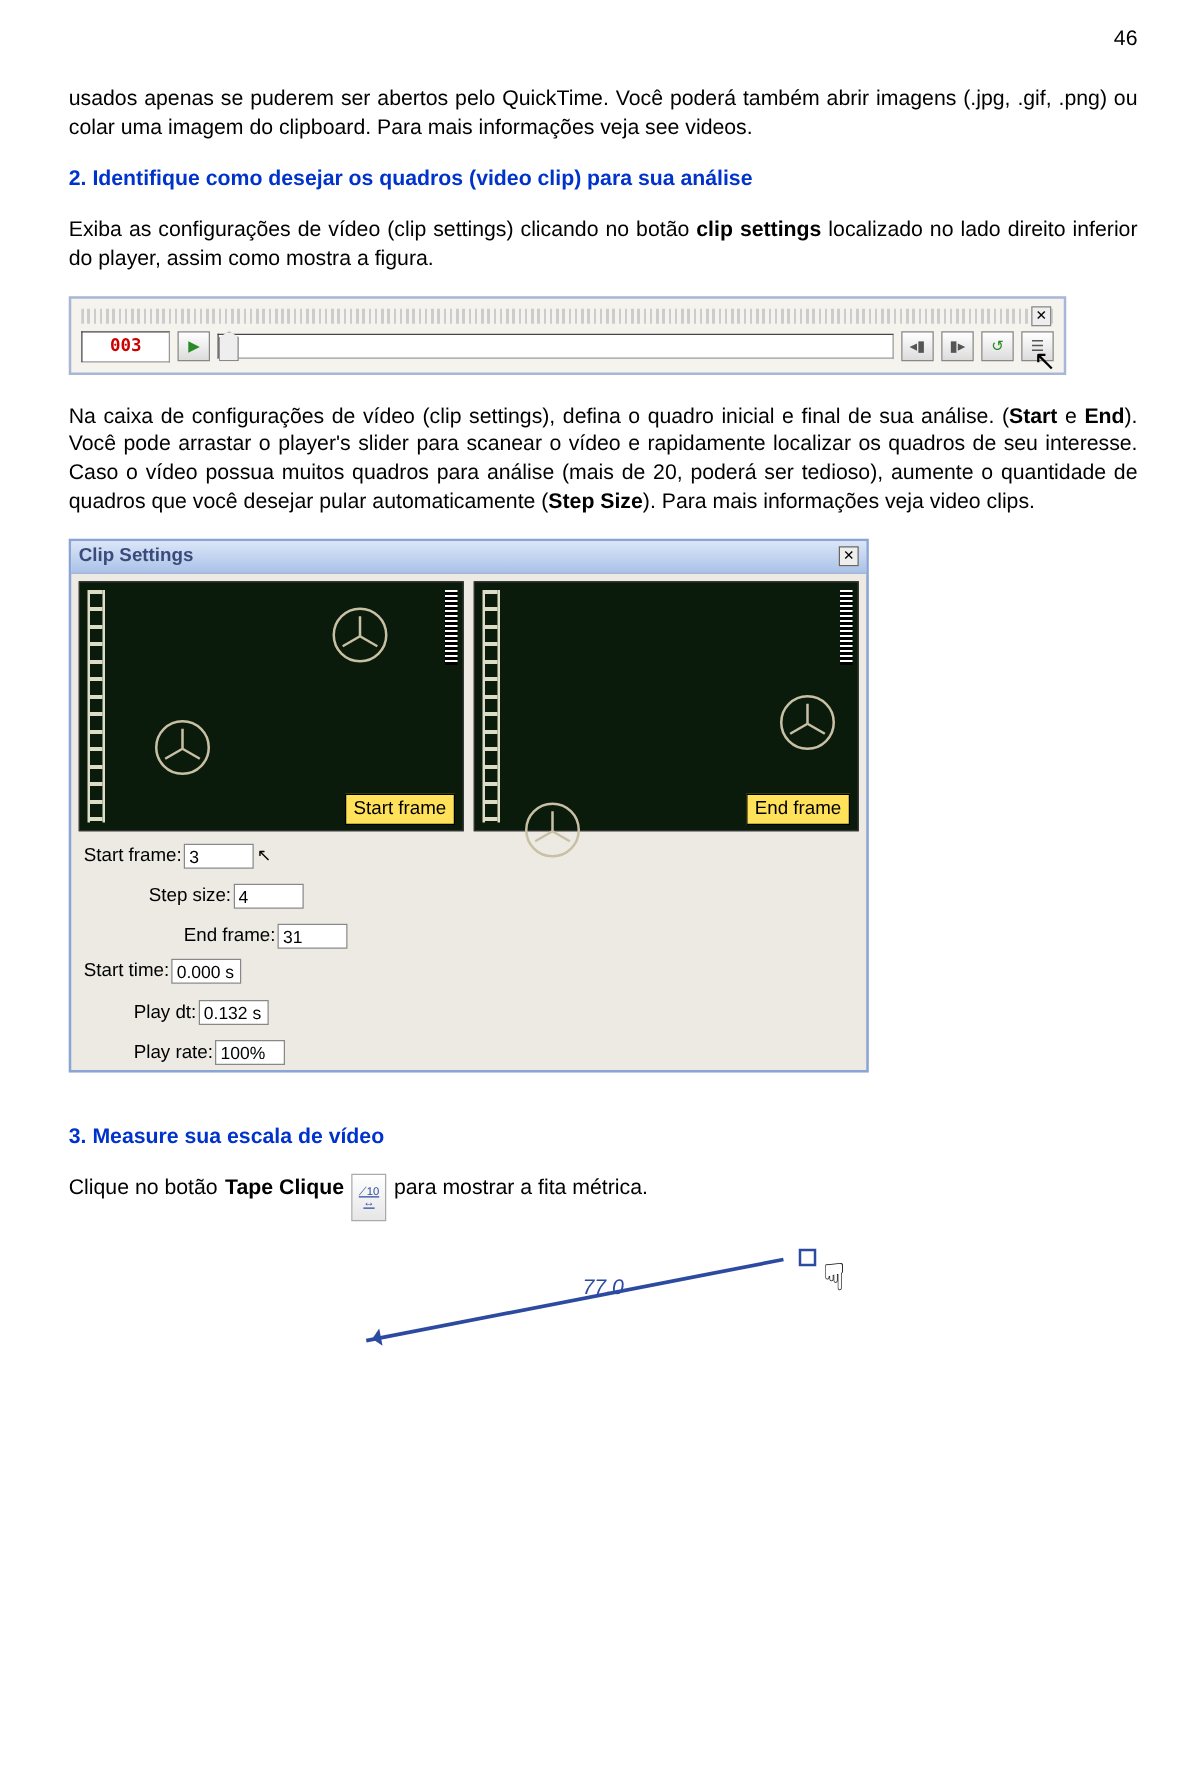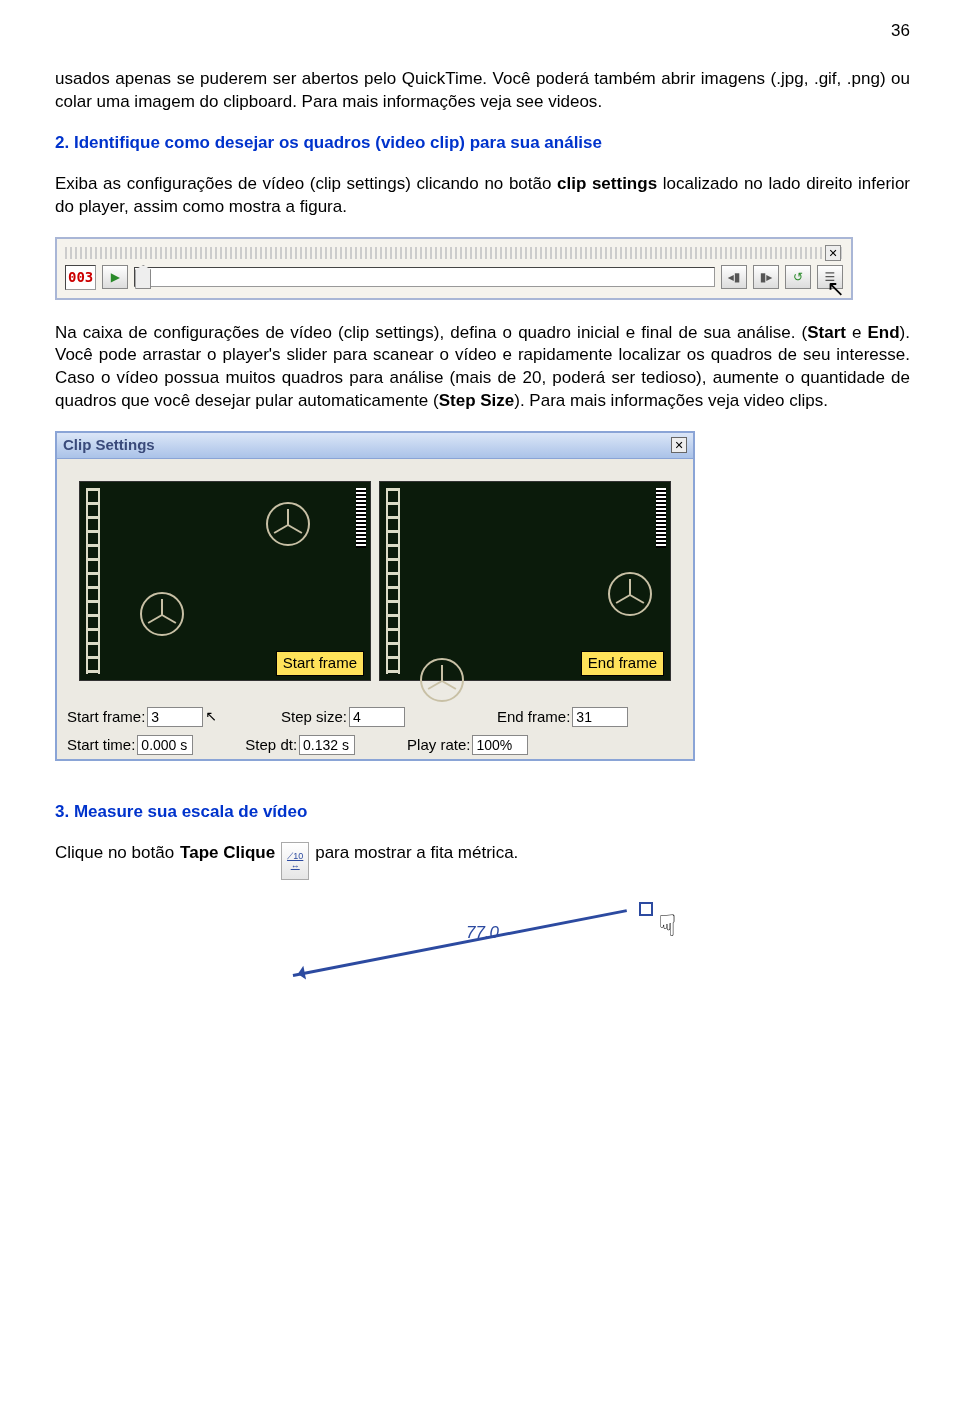--- a/index.html
+++ b/index.html
@@ -36,21 +36,21 @@
   }
   .player-close {
     position: absolute; right: 2px; top: -2px;
     width: 16px; height: 16px; border: 1px solid #888;
     background: #eee; text-align: center; font-size: 11px; line-height: 14px;
   }
   .player-row {
     display: flex; align-items: center; gap: 6px;
   }
   .counter {
-    border: 1px inset #999; background: #fff; padding: 2px 2px;
+    border: 1px inset #999; background: #fff; padding: 2px 22px;
     color: #c00; font-family: monospace; font-size: 14px; font-weight: bold;
   }
   .pbtn {
     width: 26px; height: 24px; border: 1px solid #888;
     background: linear-gradient(#fff,#dcdcdc);
     display: inline-flex; align-items: center; justify-content: center;
     font-size: 12px; color: #555;
   }
   .pbtn.green { color: #2a8a2a; }
   .slider-track {
@@ -72,21 +72,21 @@
     width: 640px; border: 2px solid #8aa4d6;
     background: #eceae3; margin: 8px 0 40px 0;
   }
   .dlg-title {
     background: linear-gradient(#dbe6f7,#aac2e8);
     padding: 2px 6px; display: flex; justify-content: space-between;
     align-items: center; border-bottom: 1px solid #8aa4d6;
   }
   .dlg-title span { color: #3a4a7a; font-weight: bold; font-size: 15px; }
   .dlg-close { width: 16px; height: 16px; border: 1px solid #666; background: #eee; font-size: 11px; text-align: center; line-height: 14px; }
-  .frames-row { display: flex; gap: 8px; padding: 22px; }
+  .frames-row { display: flex; gap: 8px; padding: 6px; }
   .frame-img {
     flex: 1; height: 200px; background: #0b1b0b;
     position: relative; border: 1px solid #333;
   }
   .tick-ruler {
     position: absolute; left: 6px; top: 6px; bottom: 6px; width: 14px;
     background: repeating-linear-gradient(#dcdcc7 0 3px, transparent 3px 14px);
     border-left: 2px solid #dcdcc7; border-right: 2px solid #dcdcc7;
   }
   .fan {
@@ -100,21 +100,21 @@
   .fan::before { transform: rotate(30deg); }
   .fan::after { transform: rotate(150deg); }
   .fan-stem { position:absolute; left:50%; top:50%; width:16px; height:2px; background:#c8c0a5; transform-origin:left; transform:rotate(270deg);}
   .frame-tag {
     position: absolute; bottom: 4px; background: #ffe25a;
     border: 1px solid #000; padding: 1px 6px; font-size: 15px;
   }
   .barcode { position:absolute; right:4px; top:6px; width:10px; height:60px;
     background: repeating-linear-gradient(#fff 0 2px, #000 2px 4px); }
 
-  .fields-row { display:flex; padding: 4px 10px; gap: 12px; font-size: 15px; }
+  .fields-row { display:flex; padding: 4px 10px; gap: 12px; font-size: 15px; flex-direction: column; }
   .field { display:flex; align-items:center; gap:2px; }
   .field input {
     width: 56px; height: 20px; border: 1px solid #888; background:#fff;
     font-size: 14px; padding: 0 3px;
   }
   .btns-row { display:flex; justify-content:center; gap:14px; padding: 8px 0 10px; }
   .dlg-btn {
     width: 110px; height: 26px; border: 1px solid #888;
     background: linear-gradient(#fff,#dcdcdc); font-weight:bold; font-size:15px;
   }
@@ -147,21 +147,21 @@
     border:2px solid #2c4aa0;
   }
   .hand-cursor {
     position:absolute; right:-4px; top:8px; font-size: 30px;
   }
   .cursor-small{ position:absolute; left:56px; bottom:38px; font-size:16px;}
 </style>
 </head>
 <body>
 
-<div class="page-num">36</div>
+<div class="page-num">46</div>
 
 <p>
   <span>usados apenas se puderem ser abertos pelo QuickTime. Você poderá também abrir imagens (.jpg, .gif, .png) ou colar uma imagem do clipboard. Para mais informações veja </span><span class="italic">see videos</span><span>.</span>
 </p>
 
 <p class="blue bold">
   <span>2. </span><span>Identifique como desejar os quadros (video clip) para sua análise</span>
 </p>
 
 <p>
@@ -233,21 +233,21 @@
       <span>End frame:</span>
       <input value="31" style="">
     </div>
   </div>
   <div class="fields-row">
     <div class="field">
       <span>Start time:</span>
       <input value="0.000 s" style="">
     </div>
     <div class="field" style="margin-left:40px;">
-      <span>Step dt:</span>
+      <span>Play dt:</span>
       <input value="0.132 s" style="">
     </div>
     <div class="field" style="margin-left:40px;">
       <span>Play rate:</span>
       <input value="100%" style="">
     </div>
   </div>
 </div>
 
 <p class="blue bold">

